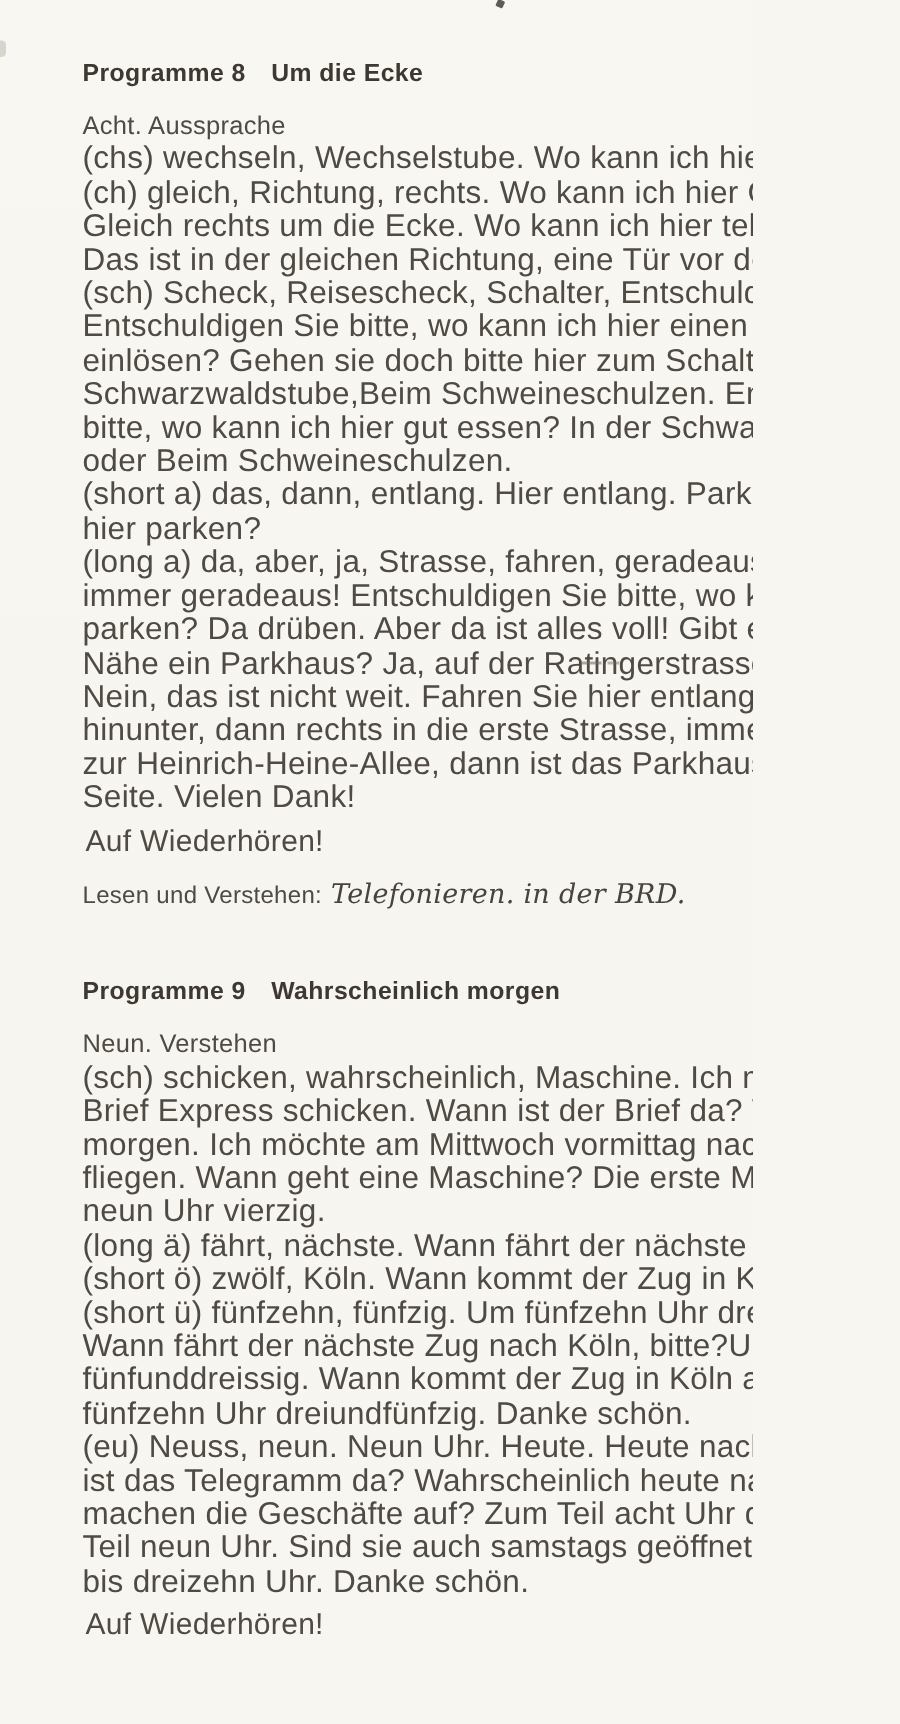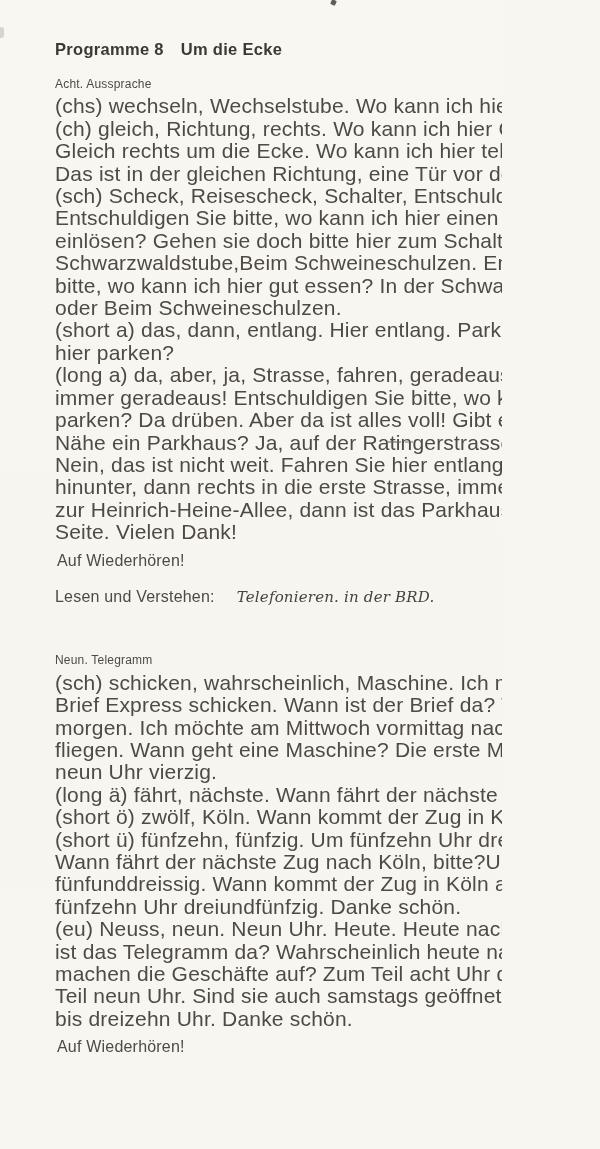--- a/index.html
+++ b/index.html
@@ -29,47 +29,47 @@
     font-size:16.5px;
     font-weight:700;
     letter-spacing:.3px;
     line-height:22px;
     color:var(--heading-ink);
   }
   .title .tname{margin-left:17px;}
   .subtitle{
     margin:13px 0 0 0;
     line-height:22.4px;
-    font-size:12px;
+    font-size:17px;
     letter-spacing:.2px;
   }
   .body{
     margin:0;
     white-space:pre;
     font-size:21px;
     line-height:22.4px;
     letter-spacing:.2px;
   }
   .signoff{
     margin:6px 0 0 2px;
-    font-size:16px;
+    font-size:20px;
     line-height:22.4px;
     letter-spacing:.2px;
   }
   .lesen{
     margin:14px 0 0 0;
     font-size:16px;
     line-height:22.4px;
     letter-spacing:.2px;
   }
   .lesen .it{
     font-family:"DejaVu Serif", serif;
     font-style:italic;
-    font-size:15px;
-    margin-left:22px;
+    font-size:18px;
+    margin-left:6px;
     color:#48433c;
   }
   .sec2{margin-top:41px;}
   
   .speck-top{
     position:absolute; left:331px; top:0px;
     width:5px; height:5px;
     background:#454039;
     transform:rotate(25deg);
     border-radius:1px;
@@ -141,21 +141,22 @@
 Nähe ein Parkhaus? Ja, auf der Ratingerstrasse. Ist das weit?
 Nein, das ist nicht weit. Fahren Sie hier entlang bis zum Rhein
 hinunter, dann rechts in die erste Strasse, immer geradeaus bis
 zur Heinrich-Heine-Allee, dann ist das Parkhaus auf der linken
 Seite. Vielen Dank!</div>
     <p class="signoff">Auf Wiederhören!</p>
     <p class="lesen"><span>Lesen und Verstehen:</span><span class="it">Telefonieren. in der BRD.</span></p>
   </section>
 
   <section class="sec2">
-    <p class="subtitle">Neun. Telegramm</p>
+    <h1 class="title"><span>Programme 9</span><span class="tname">Wahrscheinlich morgen</span></h1>
+    <p class="subtitle">Neun. Verstehen</p>
     <div class="body">(sch) schicken, wahrscheinlich, Maschine. Ich möchte diesen
 Brief Express schicken. Wann ist der Brief da? Wahrscheinlich
 morgen. Ich möchte am Mittwoch vormittag nach Berlin
 fliegen. Wann geht eine Maschine? Die erste Maschine geht um
 neun Uhr vierzig.
 (long ä) fährt, nächste. Wann fährt der nächste Zug?
 (short ö) zwölf, Köln. Wann kommt der Zug in Köln an?
 (short ü) fünfzehn, fünfzig. Um fünfzehn Uhr dreiundfünfzig.
 Wann fährt der nächste Zug nach Köln, bitte?Um zwölf Uhr
 fünfunddreissig. Wann kommt der Zug in Köln an? Um

